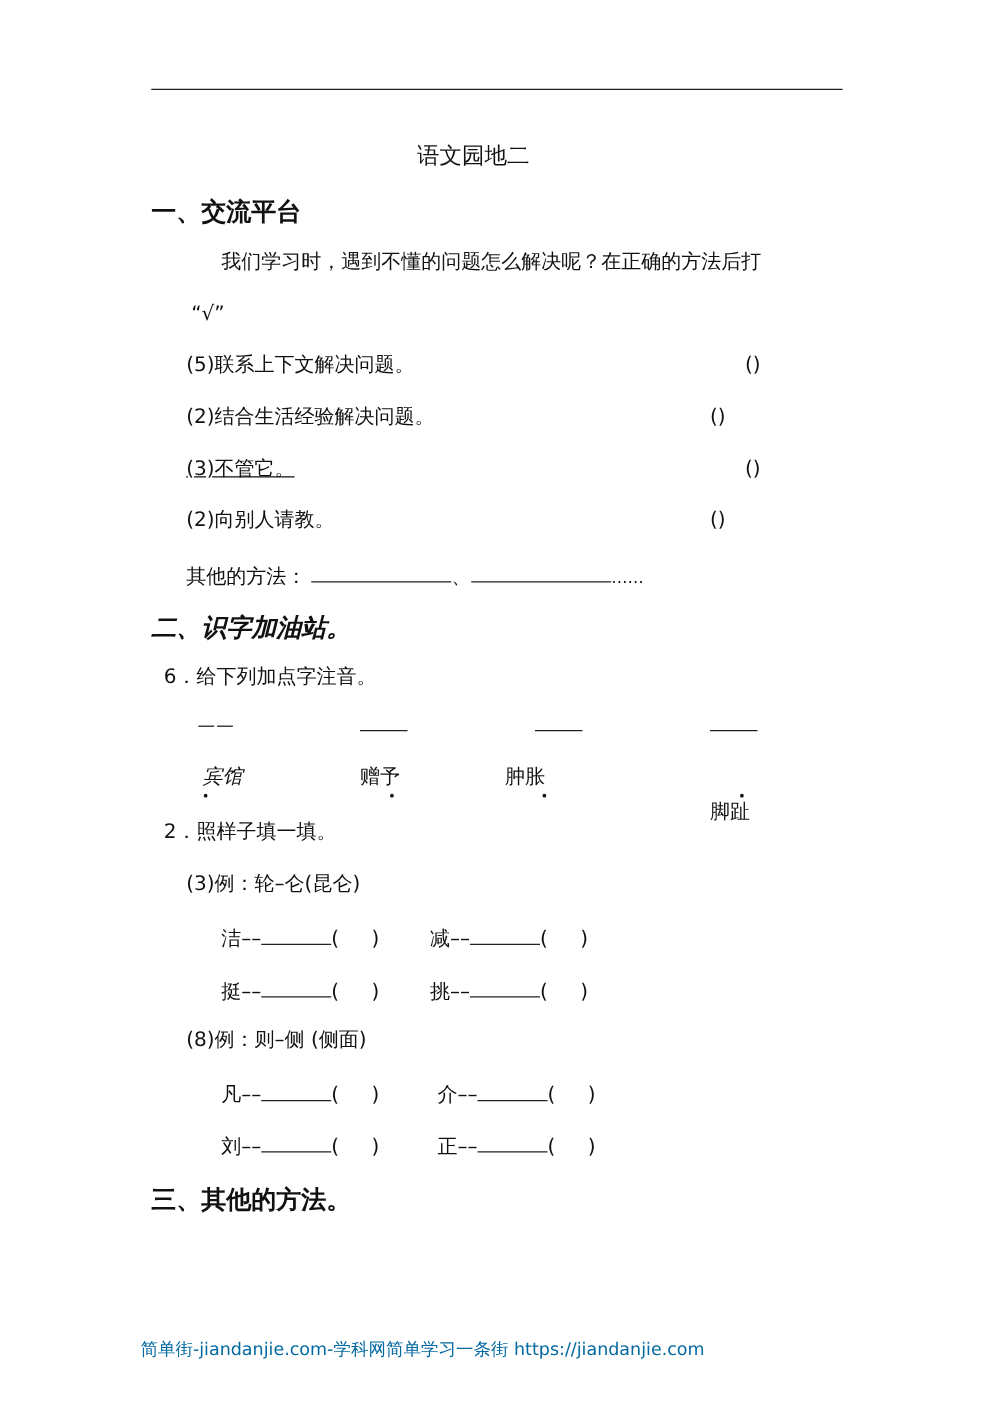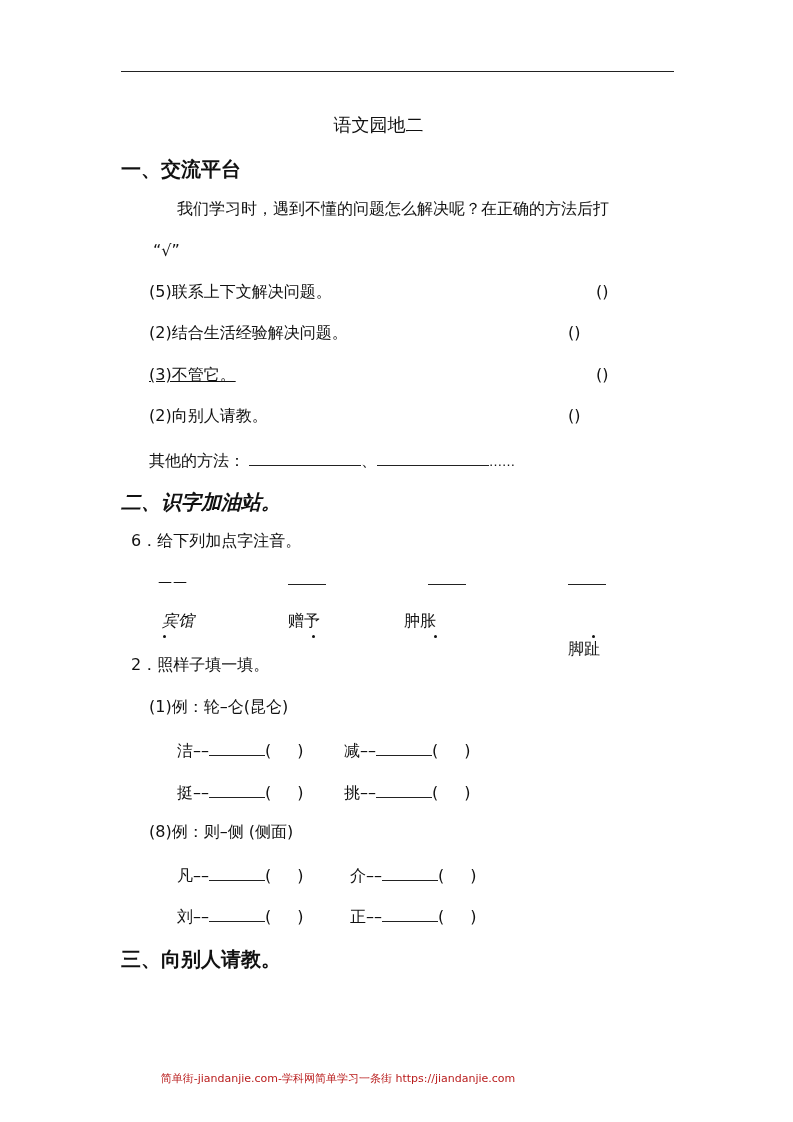--- a/index.html
+++ b/index.html
@@ -9,21 +9,21 @@
       color: #111111; font-size: 16px;
     }
     .abs { position: absolute; white-space: nowrap; line-height: 1; }
     .rule { position: absolute; left: 121px; top: 71px; width: 553px; height: 1px; background: #222; }
     .title { left: 0; width: 757px; text-align: center; top: 116px; font-size: 18px; }
     .h { font-weight: bold; font-size: 20px; }
     .uline { display: inline-block; border-bottom: 1px solid #222; height: 14px; vertical-align: baseline; }
     .blank-short { width: 38px; height: 1px; background: #222; position: absolute; }
     .dot { position: absolute; width: 3px; height: 3px; border-radius: 50%; background: #111; }
     .paren-gap { display: inline-block; width: 26px; }
-    .footer { left: 0; width: 676px; text-align: center; top: 1073px; font-size: 11px; color: #b91c1c; }
+    .footer { left: 0; width: 676px; text-align: center; top: 1073px; font-size: 14px; color: #0369a1; }
   </style>
 </head>
 <body>
 
 <div class="rule"></div>
 
 <div class="abs title">语文园地二</div>
 
 <div class="abs h" style="left:121px; top:159px;">一、交流平台</div>
 <div class="abs" style="left:177px; top:201px;">我们学习时，遇到不懂的问题怎么解决呢？在正确的方法后打</div>
@@ -57,21 +57,21 @@
 <div class="dot" style="left:163px; top:635px;"></div>
 <div class="abs" style="left:288px; top:613px;text-align:center;">赠予</div>
 <div class="dot" style="left:312px; top:635px;"></div>
 <div class="abs" style="left:404px; top:613px;">肿胀</div>
 <div class="dot" style="left:434px; top:635px;"></div>
 <div class="abs" style="left:568px; top:613px;margin-top:28px;">脚趾</div>
 <div class="dot" style="left:592px; top:635px;"></div>
 
 <div class="abs" style="left:131px; top:657px;">2．照样子填一填。</div>
 
-<div class="abs" style="left:149px; top:699px;">(1)例：轮–仑(昆仑)</div>
+<div class="abs" style="left:149px; top:699px;">(3)例：轮–仑(昆仑)</div>
 
 <div class="abs" style="left:177px; top:741px;">
   <span>洁</span><span>––</span><span class="uline" style="width:56px;"></span><span>(</span><span class="paren-gap"></span><span>)</span>
 </div>
 <div class="abs" style="left:344px; top:741px;">
   <span>减</span><span>––</span><span class="uline" style="width:56px;"></span><span>(</span><span class="paren-gap"></span><span>)</span>
 </div>
 
 <div class="abs" style="left:177px; top:783px;">
   <span>挺</span><span>––</span><span class="uline" style="width:56px;"></span><span>(</span><span class="paren-gap"></span><span>)</span>
@@ -89,15 +89,15 @@
   <span>介</span><span>––</span><span class="uline" style="width:56px;"></span><span>(</span><span class="paren-gap"></span><span>)</span>
 </div>
 
 <div class="abs" style="left:177px; top:907px;">
   <span>刘</span><span>––</span><span class="uline" style="width:56px;"></span><span>(</span><span class="paren-gap"></span><span>)</span>
 </div>
 <div class="abs" style="left:350px; top:907px;">
   <span>正</span><span>––</span><span class="uline" style="width:56px;"></span><span>(</span><span class="paren-gap"></span><span>)</span>
 </div>
 
-<div class="abs h" style="left:121px; top:949px;">三、向别人请教。</div>
+<div class="abs h" style="left:121px; top:949px;">三、其他的方法。</div>
 
 <div class="abs footer">简单街-jiandanjie.com-学科网简单学习一条街 https://jiandanjie.com</div>
 
 </body></html>

